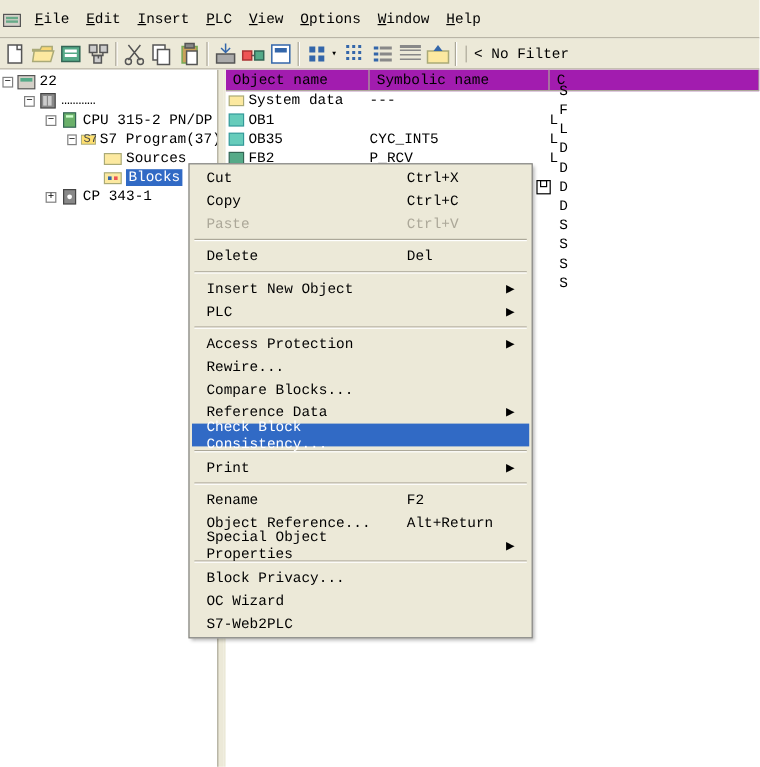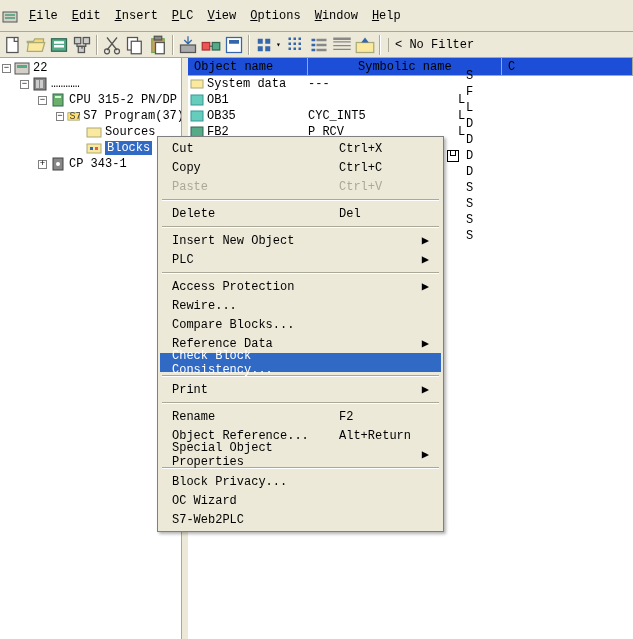--- a/index.html
+++ b/index.html
@@ -23,24 +23,24 @@
 .pm { width: 9px; height: 9px; border: 1px solid #808080; display: flex; align-items: center; justify-content: center; font-size: 9px; line-height: 1; margin-right: 3px; background: #fff; color: #000; }
 .ticon { width: 16px; height: 16px; margin-right: 3px; display: inline-block; }
 .tlabel.sel { background: #316ac5; color: #fff; padding: 0 2px; }
 .ind0 { padding-left: 0; }
 .ind1 { padding-left: 18px; }
 .ind2 { padding-left: 36px; }
 .ind3 { padding-left: 54px; }
 .ind4 { padding-left: 72px; }
 
 .list { flex: 1; background: #fff; overflow: hidden; }
-.lhead { height: 18px; background: #1d4ed8; display: flex; border-bottom: 1px solid #aca899; align-items: center; }
+.lhead { height: 18px; background: #a21caf; display: flex; border-bottom: 1px solid #aca899; align-items: center; }
 .lh { border-right: 1px solid #aca899; padding: 2px 6px; height: 100%; }
 .lh1 { width: 120px; }
-.lh2 { width: 150px; margin-left: 44px; }
+.lh2 { width: 150px; }
 .lh3 { flex: 1; }
 .lr { display: flex; height: 16px; align-items: center; }
 .lc1 { width: 120px; padding-left: 2px; display: flex; align-items: flex-start; }
 .lc2 { width: 150px; }
 .lc3 { flex: 1; }
 .licon { width: 14px; height: 14px; margin-right: 3px; display: inline-block; }
 
 .ctx { position: absolute; left: 157px; top: 136px; width: 287px; background: #ece9d8; border: 1px solid #808080; box-shadow: 2px 2px 3px rgba(0,0,0,.3); padding: 2px; z-index: 100; }
 .citem { display: flex; height: 19px; align-items: center; padding: 0 12px 0 12px; }
 .citem.hov { background: #316ac5; color: #fff; }

